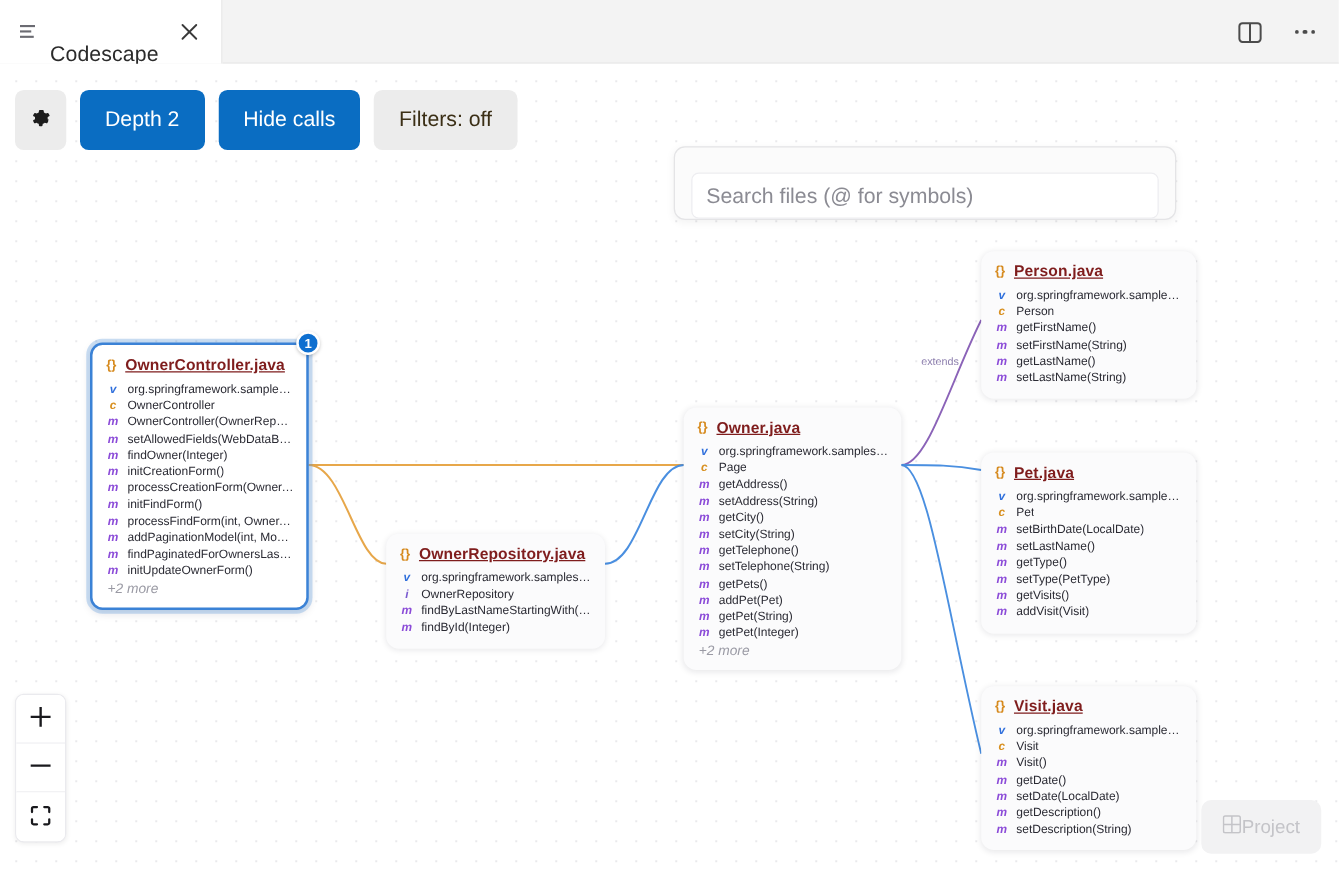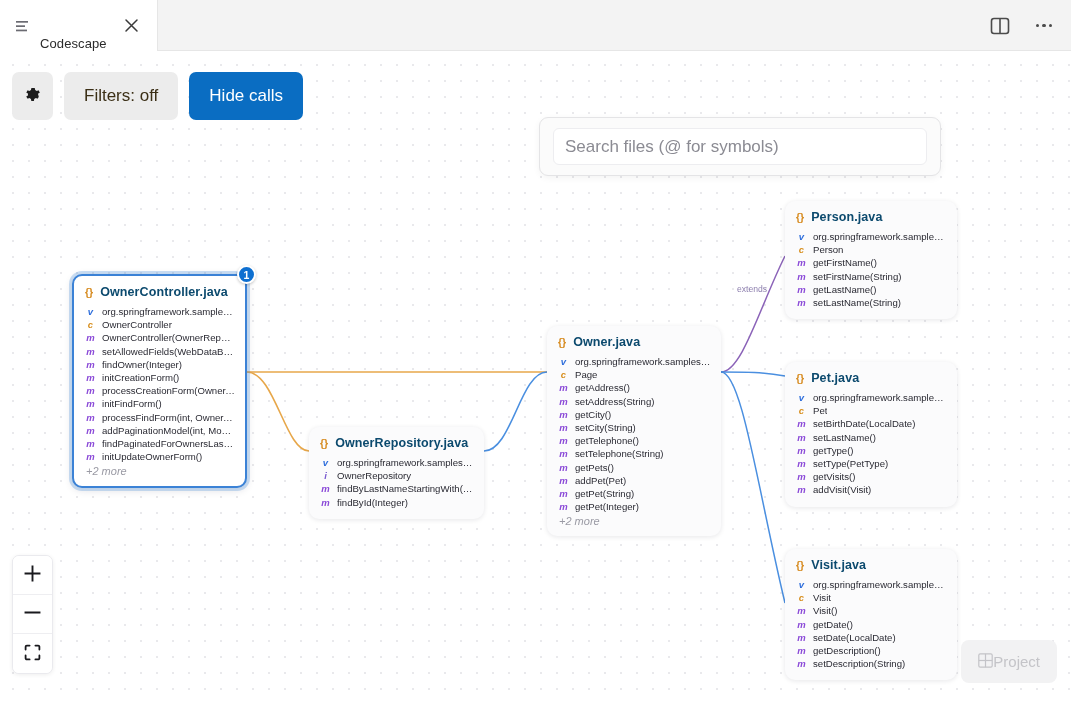--- a/index.html
+++ b/index.html
@@ -19,21 +19,21 @@
   #tab-strip { position: absolute; left: 0; top: 0; height: 51px; display: flex; }
   .tab {
     display: flex; align-items: center; gap: 9px;
     height: 51px; padding: 0 14px 0 16px;
     background: #ffffff;
     border-right: 1px solid #e6e6e6;
     position: relative;
   }
   .tab-lines-icon { width: 15px; height: 13px; display: block; }
   .tab-title {
-    font-size: 13px; color: #2b2b2b; letter-spacing: .1px;
+    font-size: 17px; color: #2b2b2b; letter-spacing: .1px;
     white-space: nowrap;
     margin-top: 36px;
   }
   .tab-close {
     width: 22px; height: 22px; margin-left: 5px;
     display: flex; align-items: center; justify-content: center;
     color: #3a3a3a;
   }
   #window-actions {
     position: absolute; right: 14px; top: 0; height: 51px;
@@ -75,21 +75,21 @@
   .tb-btn.ghost { background: #ececec; color: #3b2f16; }
 
   
   #search-wrap {
     position: absolute; left: 539px; top: 66px;
     width: 402px; height: 59px;
     background: #fbfbfb;
     border: 1px solid #e4e4e6;
     border-radius: 9px;
     box-shadow: 0 2px 7px rgba(0,0,0,.05);
-    display: flex; align-items: center; justify-content: center;
+    display: flex; align-items: flex-end; justify-content: center;
     z-index: 40;
   }
   #search-input {
     width: 374px; height: 37px;
     border: 1px solid #ededf0; border-radius: 6px;
     background: #ffffff;
     font-size: 17px; font-family: inherit;
     color: #2b2b2b;
     padding: 0 11px;
     outline: none;
@@ -108,21 +108,21 @@
   .node.selected {
     background: #ffffff;
     border: 2px solid #3b82d6;
     box-shadow: 0 0 0 3px rgba(94,155,222,.32), 0 2px 8px rgba(20,20,60,.14);
   }
   .node-head {
     display: flex; align-items: center; gap: 7px;
     margin-bottom: 7px; padding-left: 2px;
   }
   .node-head .braces { color: #d68a1e; font-size: 10.5px; font-weight: 700; }
-  .node-title { font-size: 12.5px; color: #0c4a6e; font-weight: 700; letter-spacing: .1px; }
+  .node-title { font-size: 12.5px; color: #7f1d1d; font-weight: 700; letter-spacing: .1px; text-decoration: underline; }
   .sym-row {
     display: flex; align-items: baseline; gap: 7px;
     height: 13.2px; padding-left: 3px;
     white-space: nowrap; overflow: hidden;
   }
   .sym-kind {
     width: 9px; flex: 0 0 9px; text-align: center;
     font-size: 9.5px; font-weight: 700; font-style: italic;
   }
   .sym-kind.v { color: #2f6fdc; }
@@ -472,22 +472,23 @@
 
   <div id="toolbar">
     <button class="tb-icon-btn">
       <span>
         <svg width="19" height="19" viewBox="0 0 20 20">
           <path fill="#1d1d1d" d="M10 6.6a3.4 3.4 0 100 6.8 3.4 3.4 0 000-6.8zm0 5.2a1.8 1.8 0 110-3.6 1.8 1.8 0 010 3.6z"></path>
           <path fill="#1d1d1d" d="M17.2 11.6l-1.3-.6a6 6 0 000-2l1.3-.6a.7.7 0 00.3-.9l-.8-1.5a.7.7 0 00-.9-.3l-1.3.5a6.2 6.2 0 00-1.7-1l-.2-1.4a.7.7 0 00-.7-.6H9.3a.7.7 0 00-.7.6l-.2 1.4c-.6.2-1.2.6-1.7 1l-1.3-.5a.7.7 0 00-.9.3l-.8 1.5a.7.7 0 00.3.9l1.3.6a6 6 0 000 2l-1.3.6a.7.7 0 00-.3.9l.8 1.5c.2.3.6.5.9.3l1.3-.5c.5.4 1.1.8 1.7 1l.2 1.4c0 .4.3.6.7.6h1.6c.3 0 .6-.2.7-.6l.2-1.4c.6-.2 1.2-.6 1.7-1l1.3.5c.3.2.7 0 .9-.3l.8-1.5a.7.7 0 00-.3-.9z"></path>
         </svg>
       </span>
     </button>
+    <button class="tb-btn primary">Depth 2</button>
+    <button class="tb-btn primary">Hide calls</button>
     <button class="tb-btn ghost">Filters: off</button>
-    <button class="tb-btn primary">Hide calls</button>
   </div>
 
   <div id="search-wrap">
     <input id="search-input" type="text" placeholder="Search files (@ for symbols)" style="">
   </div>
 
   <div id="zoom-controls">
     <button class="zc-btn">
       <span>
         <svg width="17" height="17" viewBox="0 0 17 17">

